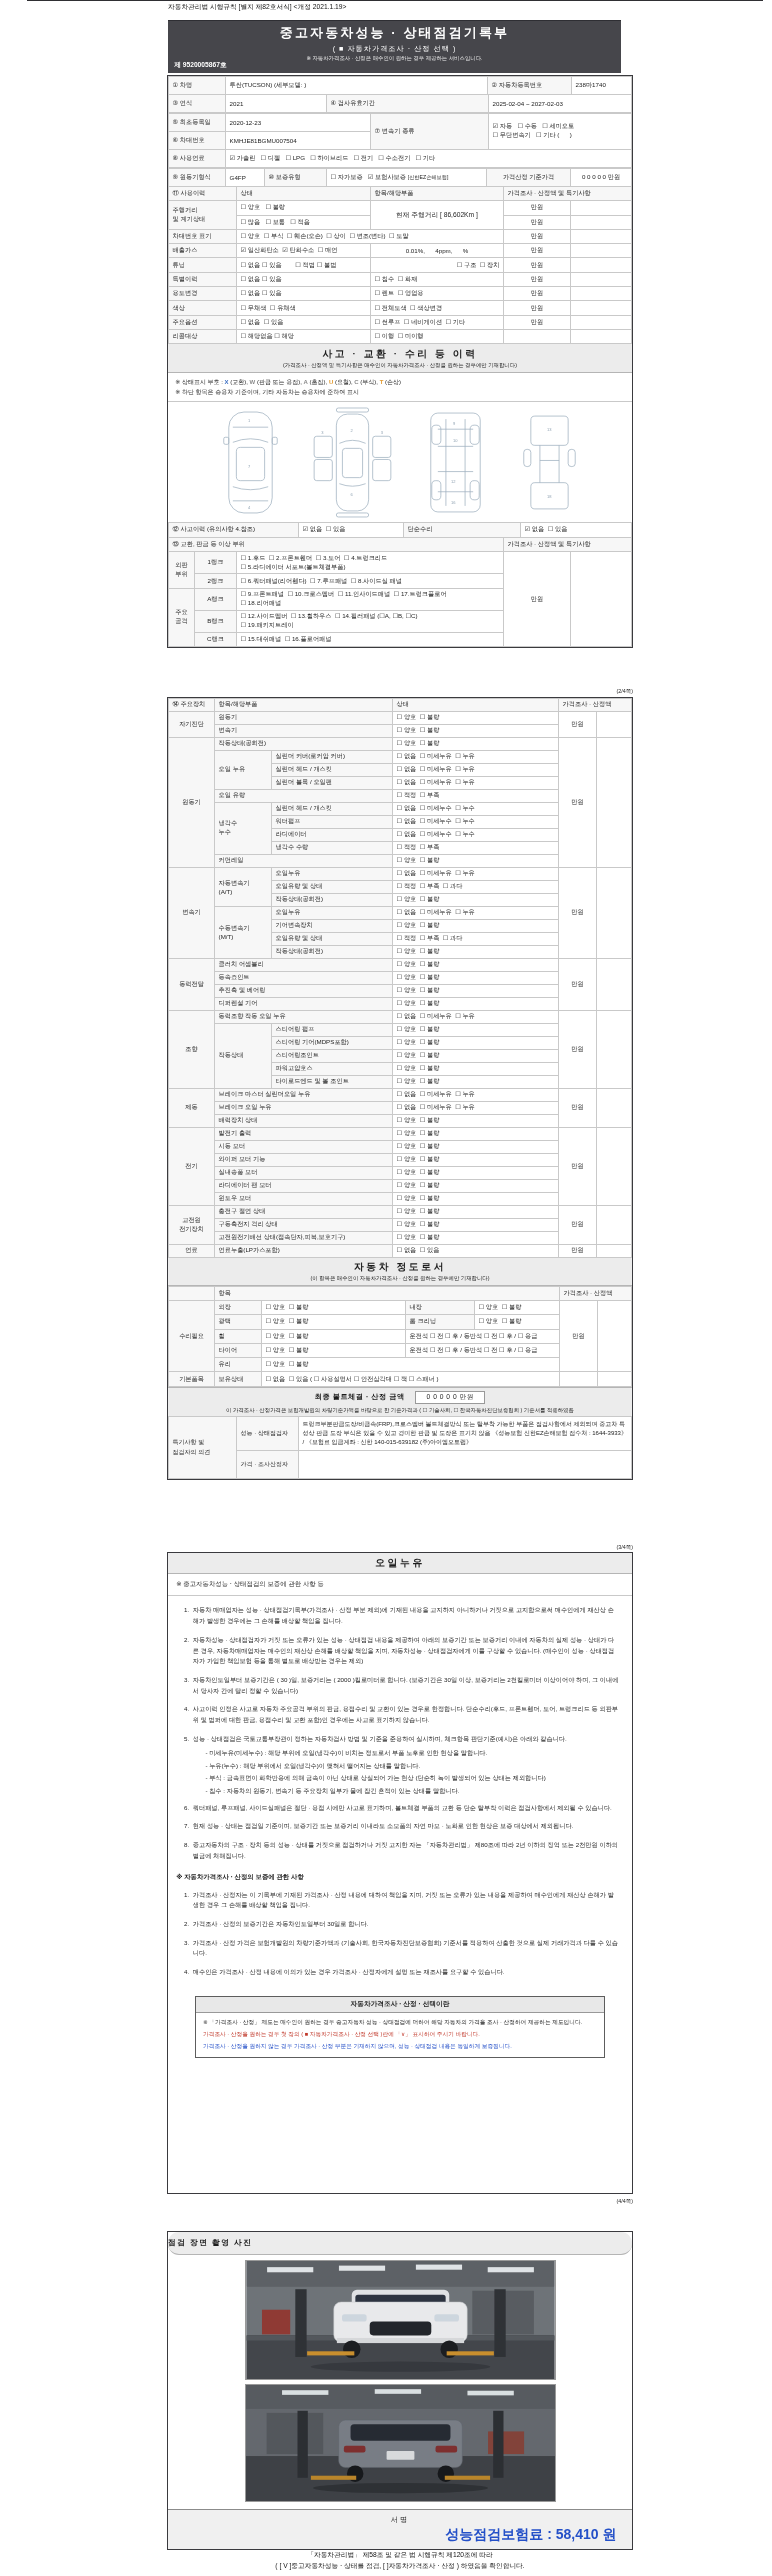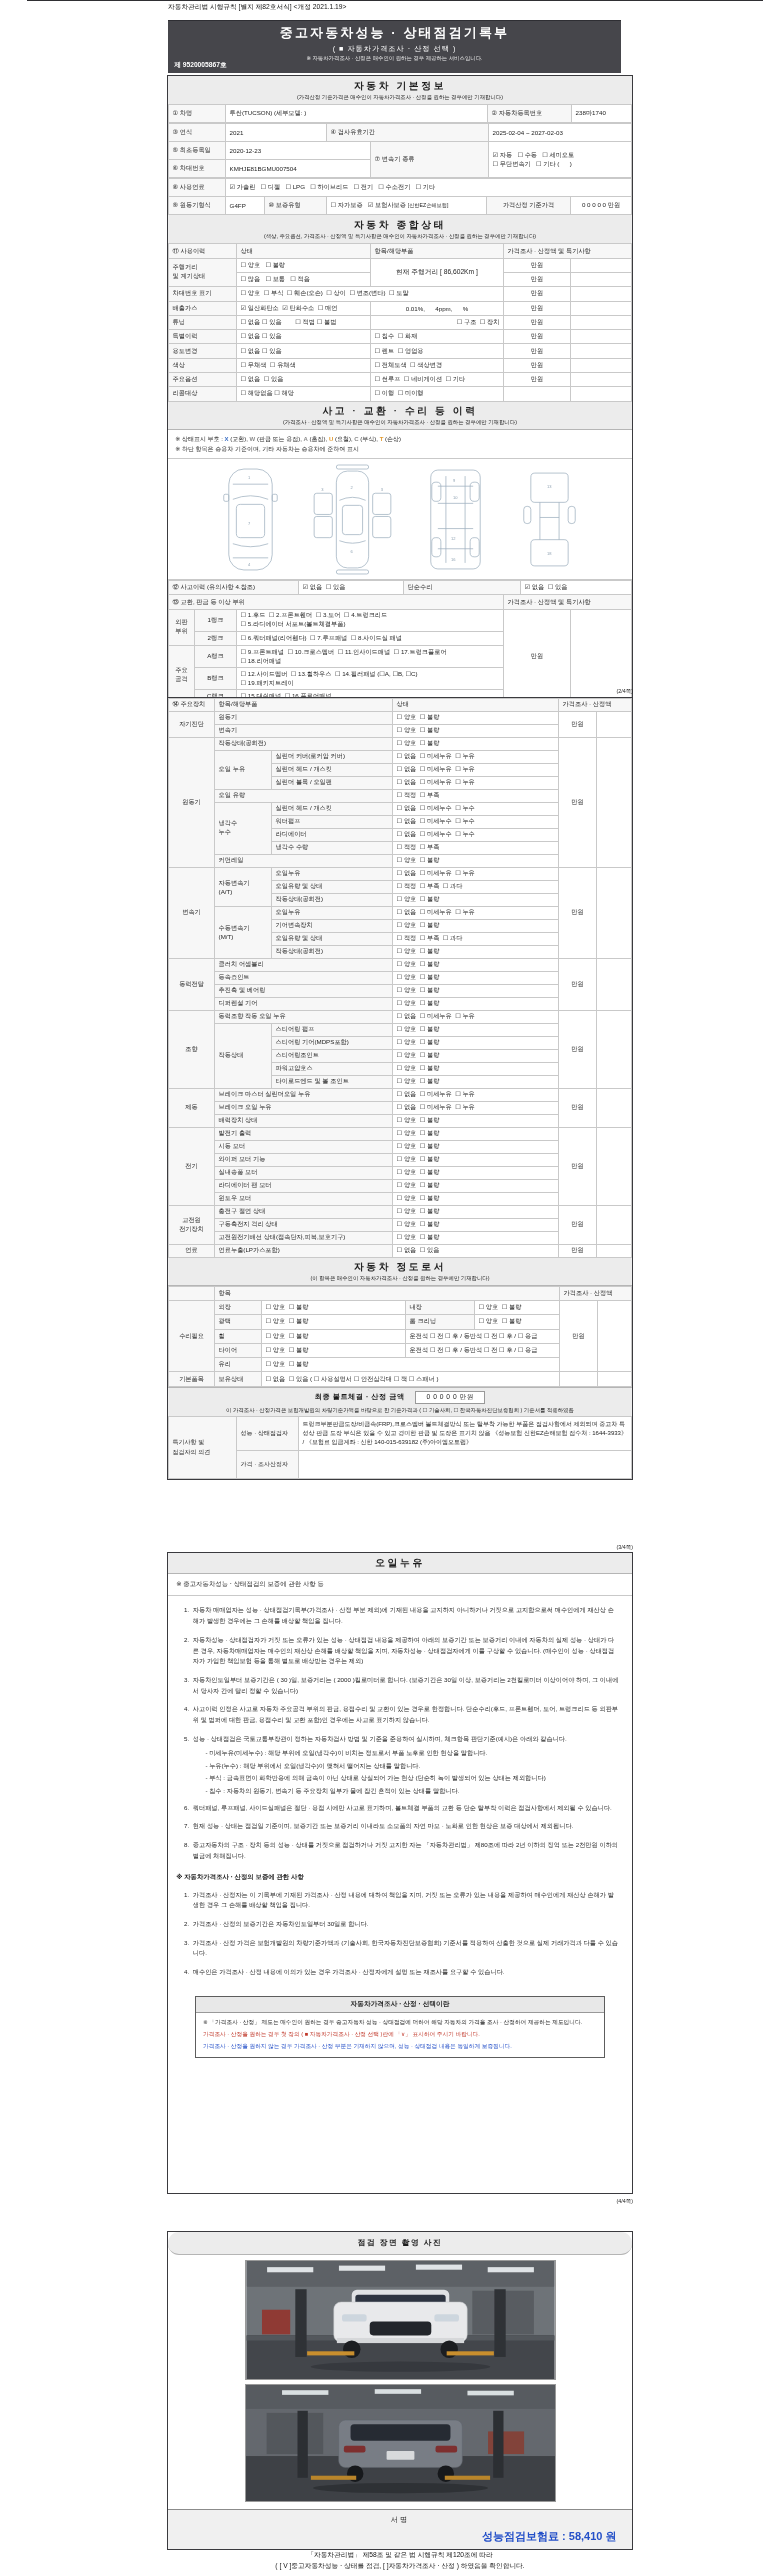--- a/index.html
+++ b/index.html
@@ -40,48 +40,44 @@
   .nh2{padding:2.1px 8.2px 5.2px;font-size:6.4px;font-weight:bold;}
   .nbox{width:88%;margin:8.2px auto 10.3px;border:0.8px solid #5d5d5d;}
   .nbox .bxt{background:#e8e8e8;border-bottom:0.5px solid #999;text-align:center;font-weight:bold;font-size:6.7px;padding:3.1px;}
   .bxline{font-size:5.7px;line-height:1.65;padding:1.5px 7.2px;}
   .bxline:first-of-type{padding-top:4.6px;}
   .bxline:last-of-type{padding-bottom:5.2px;}
   .finalbar{background:#ececec;border-top:0.5px solid #b5b5b5;padding:3.6px 0 2.6px;text-align:center;}
   .finalbar .row1{font-size:7.2px;font-weight:bold;letter-spacing:0.5px;}
   .finalbar .valbox{display:inline-block;border:0.5px solid #9a9a9a;background:#fff;padding:1px 10.3px;margin-left:8.2px;font-weight:normal;font-size:6.7px;}
   .finalbar .row2{font-size:5.4px;margin-top:2.6px;font-weight:normal;}
-  .ptitle{background:#ececec;border-bottom:0.5px solid #b5b5b5;text-align:center;font-size:7.7px;font-weight:bold;padding:6.2px 0;letter-spacing:1.5px;border-radius:11px;}
+  .ptitle{background:#ececec;border-bottom:0.5px solid #b5b5b5;font-size:7.7px;font-weight:bold;padding:6.2px 0;letter-spacing:1.5px;border-radius:11px;}
   .photos{padding:4.6px 0 4.1px;text-align:center;background:#fff;}
   svg.photo{display:block;margin:0 auto 3.6px;border:0.5px solid #9a9a9a;}
   .signpanel{background:#f0f0f0;border-top:0.5px solid #8b8b8b;height:39px;position:relative;}
   .signpanel .sg{padding-top:5px;text-align:center;font-size:7.2px;letter-spacing:2.1px;}
-  .signpanel .fee{position:absolute;right:15.5px;bottom:5.2px;color:#2450c8;font-size:11px;font-weight:bold;}
+  .signpanel .fee{position:absolute;right:15.5px;bottom:5.2px;color:#2450c8;font-size:14px;font-weight:bold;}
   .confirm{position:absolute;left:159px;width:466px;text-align:center;font-size:6.7px;line-height:1.6;color:#111;}
   .rm td{font-size:6px;line-height:1.55;}
 </style>
 </head>
 <body>
 
 <div id="canvas">
   <div class="topline"></div>
   <div class="formref">자동차관리법 시행규칙 [별지 제82호서식] &lt;개정 2021.1.19&gt;</div>
 
   <div class="band">
     <div class="bt">중고자동차성능 · 상태점검기록부</div>
     <div class="bs">( ■ 자동차가격조사 · 산정 선택 )</div>
     <div class="bn">※ 자동차가격조사 · 산정은 매수인이 원하는 경우 제공하는 서비스입니다.</div>
     <div class="docno">제 9520005867호</div>
   </div>
 
   <div class="pagebox" style="top:75px;">
-    <div class="secbar">
-      <div class="t">자동차 기본정보</div>
-      <div class="s">(가격산정 기준가격은 매수인이 자동차가격조사 · 산정을 원하는 경우에만 기재합니다)</div>
-    </div>
 
     <table class="ft b35">
       <colgroup>
           <col style="width:57px">
           <col style="width:262px">
           <col style="width:84px">
           <col>
         </colgroup>
       <tbody>
           <tr>
@@ -155,24 +151,20 @@
         <td class="lab">⑨ 원동기형식</td>
         <td>G4FP</td>
         <td class="lab">⑩ 보증유형</td>
         <td class="st"><span>☐ 자가보증   ☑ 보험사보증</span> <span style="font-size:5.2px;">[신한EZ손해보험]</span></td>
         <td class="lab ctr">가격산정 기준가격</td>
         <td class="ctr">0 0 0 0 0 만원</td>
       </tr>
     </tbody>
       </table>
 
-    <div class="secbar">
-      <div class="t">자동차 종합상태</div>
-      <div class="s">(색상, 주요옵션, 가격조사 · 산정액 및 특기사항은 매수인이 자동차가격조사 · 산정을 원하는 경우에만 기재합니다)</div>
-    </div>
 
     <table class="ft b28">
       <colgroup>
           <col style="width:68px">
           <col style="width:134px">
           <col style="width:133px">
           <col style="width:67px">
           <col>
         </colgroup>
       <tbody>

